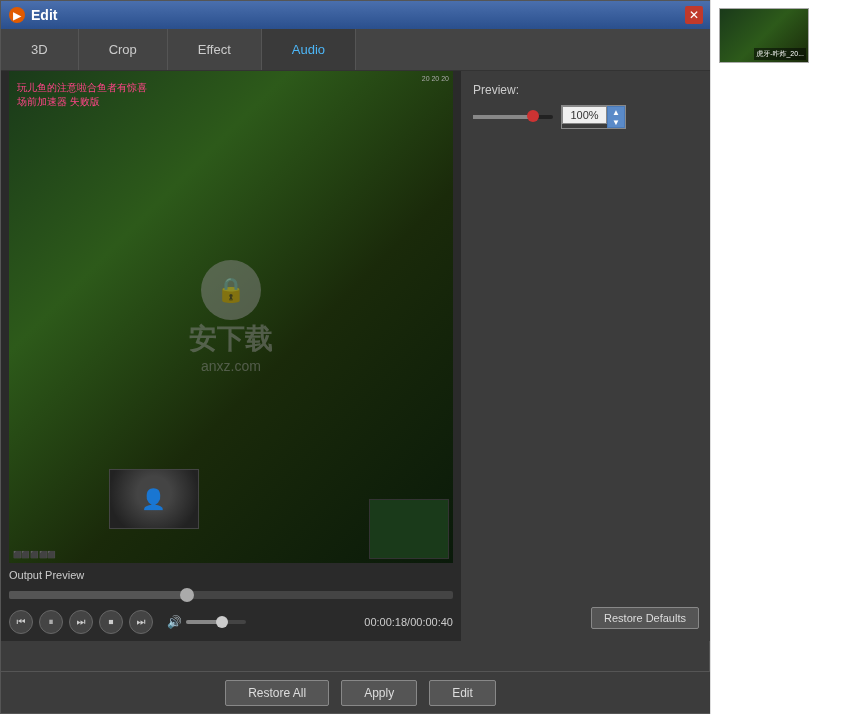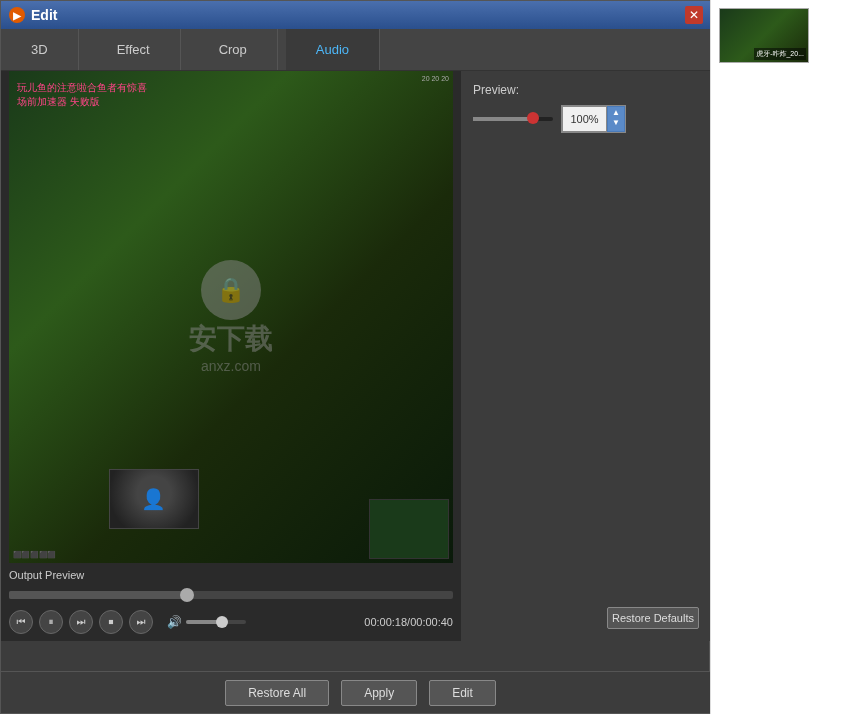--- a/index.html
+++ b/index.html
@@ -60,21 +60,20 @@
     
     #tabbar {
       position: absolute;
       top: 28px; left: 0;
       width: 710px;
       height: 42px;
       background: #444;
       display: flex;
       align-items: stretch;
       border-bottom: 1px solid #333;
-      gap: 8px;
     }
     .tab {
       padding: 0 30px;
       display: flex;
       align-items: center;
       justify-content: center;
       cursor: pointer;
       font-size: 13px;
       color: #ccc;
       border-right: 1px solid #555;
@@ -302,21 +301,21 @@
       position: absolute;
       top: -5px;
       left: 75%;
       width: 12px; height: 12px;
       background: #cc3333;
       border-radius: 50%;
       transform: translateX(-50%);
     }
     .spinner-input {
       width: 45px;
-      height: 26px;
+      height: 18px;
       background: #f0f0f0;
       border: 1px solid #888;
       text-align: center;
       font-size: 11px;
       color: #333;
       display: flex; align-items: center; justify-content: center;
     }
     .spinner-arrows {
       display: flex;
       flex-direction: column;
@@ -332,21 +331,21 @@
     .spinner-box {
       display: flex;
       align-items: stretch;
       border: 1px solid #888;
     }
 
     
     #restore-defaults-btn {
       margin-top: auto;
       align-self: flex-end;
-      padding: 4px 4px;
+      padding: 4px 12px;
       background: #555;
       border: 1px solid #888;
       color: #ddd;
       font-size: 11px;
       cursor: pointer;
       border-radius: 2px;
     }
 
     
     #action-bar {
@@ -403,22 +402,22 @@
 <div id="main-window">
 
   <div id="titlebar">
     <div class="title-icon">▶</div>
     <span class="title-text">Edit</span>
     <div class="close-btn">✕</div>
   </div>
 
   <div id="tabbar">
     <div class="tab">3D</div>
+    <div class="tab">Crop</div>
     <div class="tab">Effect</div>
-    <div class="tab">Crop</div>
     <div class="tab active">Audio</div>
   </div>
 
   <div id="content">
 
     <div id="preview-area">
       <div id="video-frame">
         <div id="video-content">
           <div class="game-overlay">
             <div class="chinese-overlay">

